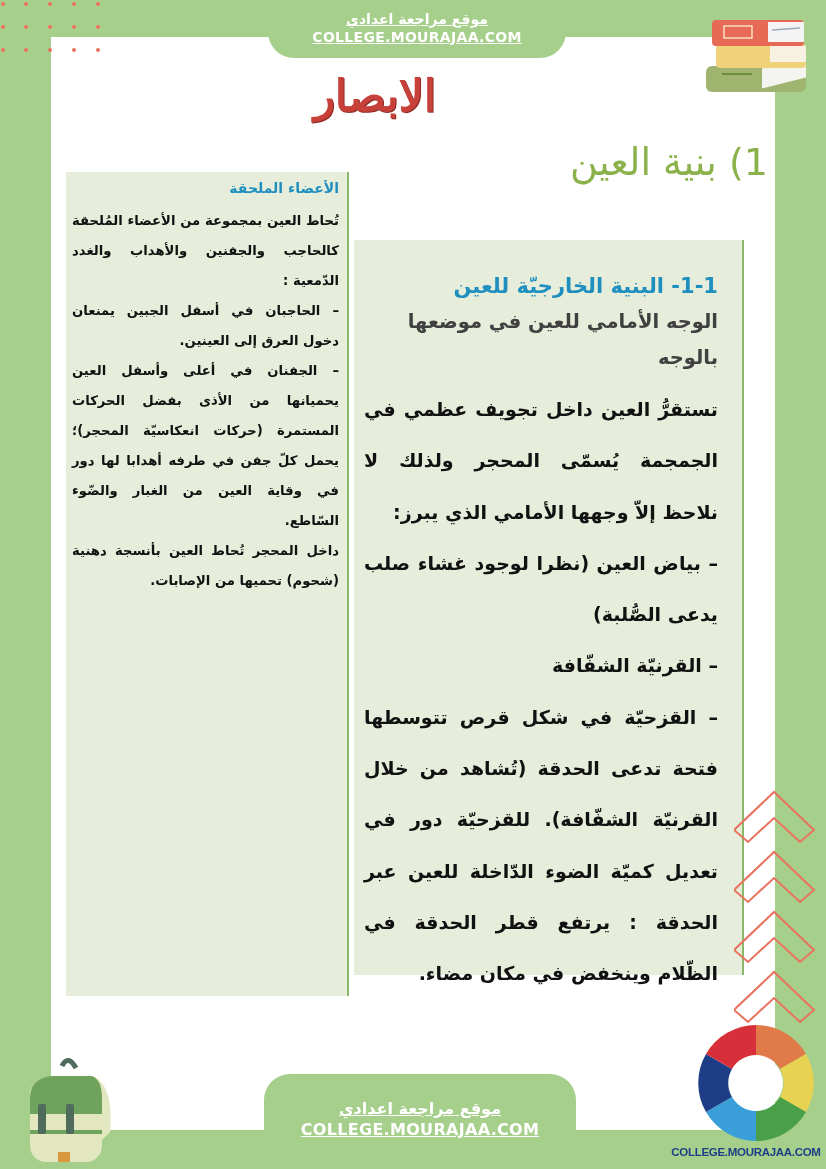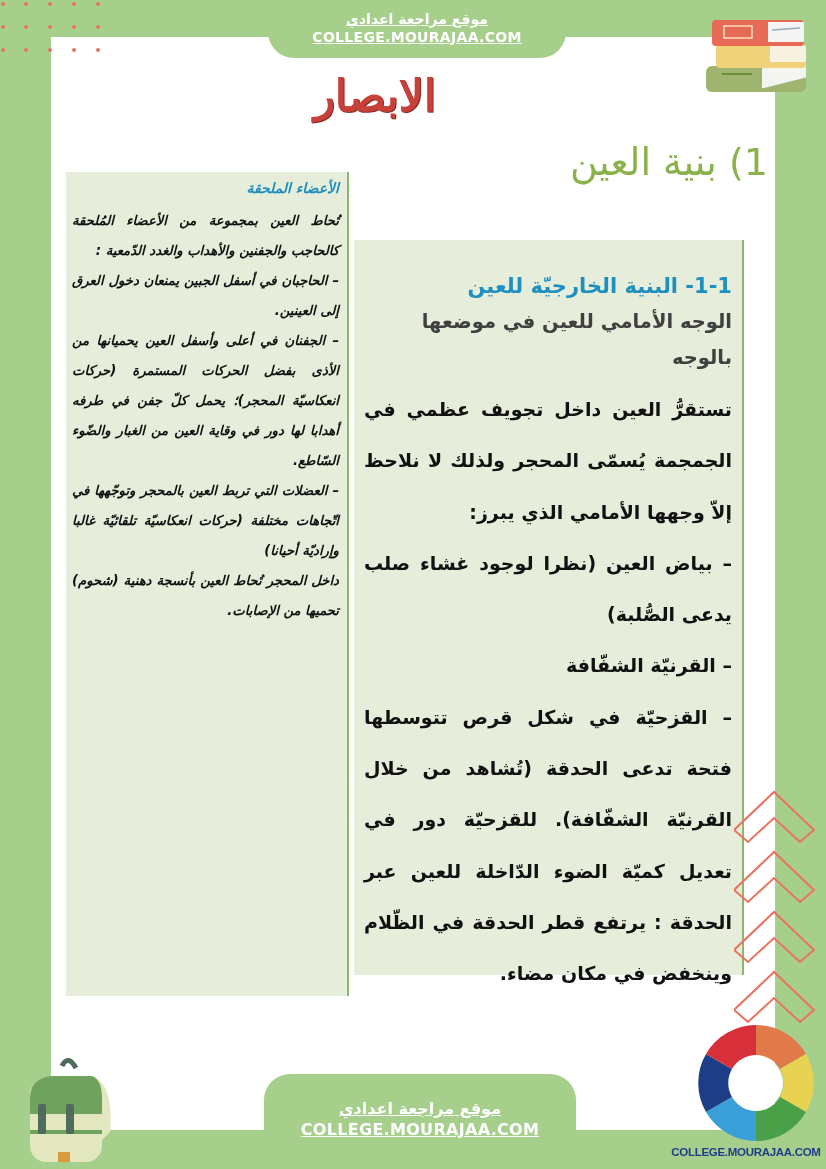--- a/index.html
+++ b/index.html
@@ -38,22 +38,22 @@
     .section-title {
       position:absolute; left:568px; top:140px; width:200px; text-align:right;
       font-size:38px; color:#8ab14a; direction:rtl;
     }
 
     
     .box {
       position:absolute; background:#e6eedb; direction:rtl; color:#111;
       border-right:2px solid #8bb76c;
     }
-    .box.left { left:66px; top:172px; width:283px; height:824px; padding:8px 8px 0 6px;font-style:italic; }
-    .box.right { left:354px; top:240px; width:390px; height:735px; padding:28px 10px 0 10px; }
+    .box.left { left:66px; top:172px; width:283px; height:824px; padding:8px 8px 0 6px; }
+    .box.right { left:354px; top:240px; width:390px; height:735px; padding:28px 24px 0 10px; }
 
     .box-heading-small { color:#1f8fbf; font-size:14px; font-weight:bold; margin-bottom:10px; }
     .left p { font-size:13.2px; font-weight:bold; line-height:30px; text-align:justify; }
 
     .right .h1 { color:#1f8fbf; font-size:21px; font-weight:bold; line-height:36px; }
     .right .h2 { color:#404040; font-size:19.5px; font-weight:bold; line-height:36px; margin-bottom:8px; }
     .right p { font-size:19px; font-weight:bold; line-height:51.3px; text-align:justify; }
 
     
     .chevrons { position:absolute; left:734px; top:790px; width:100px; height:260px; }
@@ -110,21 +110,20 @@
 </svg>
 
 <div class="main-title">الابصار</div>
 <div class="section-title">1) بنية العين</div>
 
 <div class="box left">
   <div class="box-heading-small">الأعضاء الملحقة</div>
   <p>تُحاط العين بمجموعة من الأعضاء المُلحقة كالحاجب والجفنين والأهداب والغدد الدّمعية :</p>
   <p>– الحاجبان في أسفل الجبين يمنعان دخول العرق إلى العينين.</p>
   <p>– الجفنان في أعلى وأسفل العين يحميانها من الأذى بفضل الحركات المستمرة (حركات انعكاسيّة المحجر)؛ يحمل كلّ جفن في طرفه أهدابا لها دور في وقاية العين من الغبار والضّوء السّاطع.</p>
-  <p>– العضلات التي تربط العين بالمحجر وتوجّهها في اتّجاهات مختلفة (حركات انعكاسيّة تلقائيّة غالبا وإراديّة أحيانا)</p>
   <p>داخل المحجر تُحاط العين بأنسجة دهنية (شحوم) تحميها من الإصابات.</p>
 </div>
 
 <div class="box right">
   <div class="h1">1-1- البنية الخارجيّة للعين</div>
   <div class="h2">الوجه الأمامي للعين في موضعها بالوجه</div>
   <p>تستقرُّ العين داخل تجويف عظمي في الجمجمة يُسمّى المحجر ولذلك لا نلاحظ إلاّ وجهها الأمامي الذي يبرز:</p>
   <p>– بياض العين (نظرا لوجود غشاء صلب يدعى الصُّلبة)</p>
   <p>– القرنيّة الشفّافة</p>
   <p>– القزحيّة في شكل قرص تتوسطها فتحة تدعى الحدقة (تُشاهد من خلال القرنيّة الشفّافة). للقزحيّة دور في تعديل كميّة الضوء الدّاخلة للعين عبر الحدقة : يرتفع قطر الحدقة في الظّلام وينخفض في مكان مضاء.</p>

